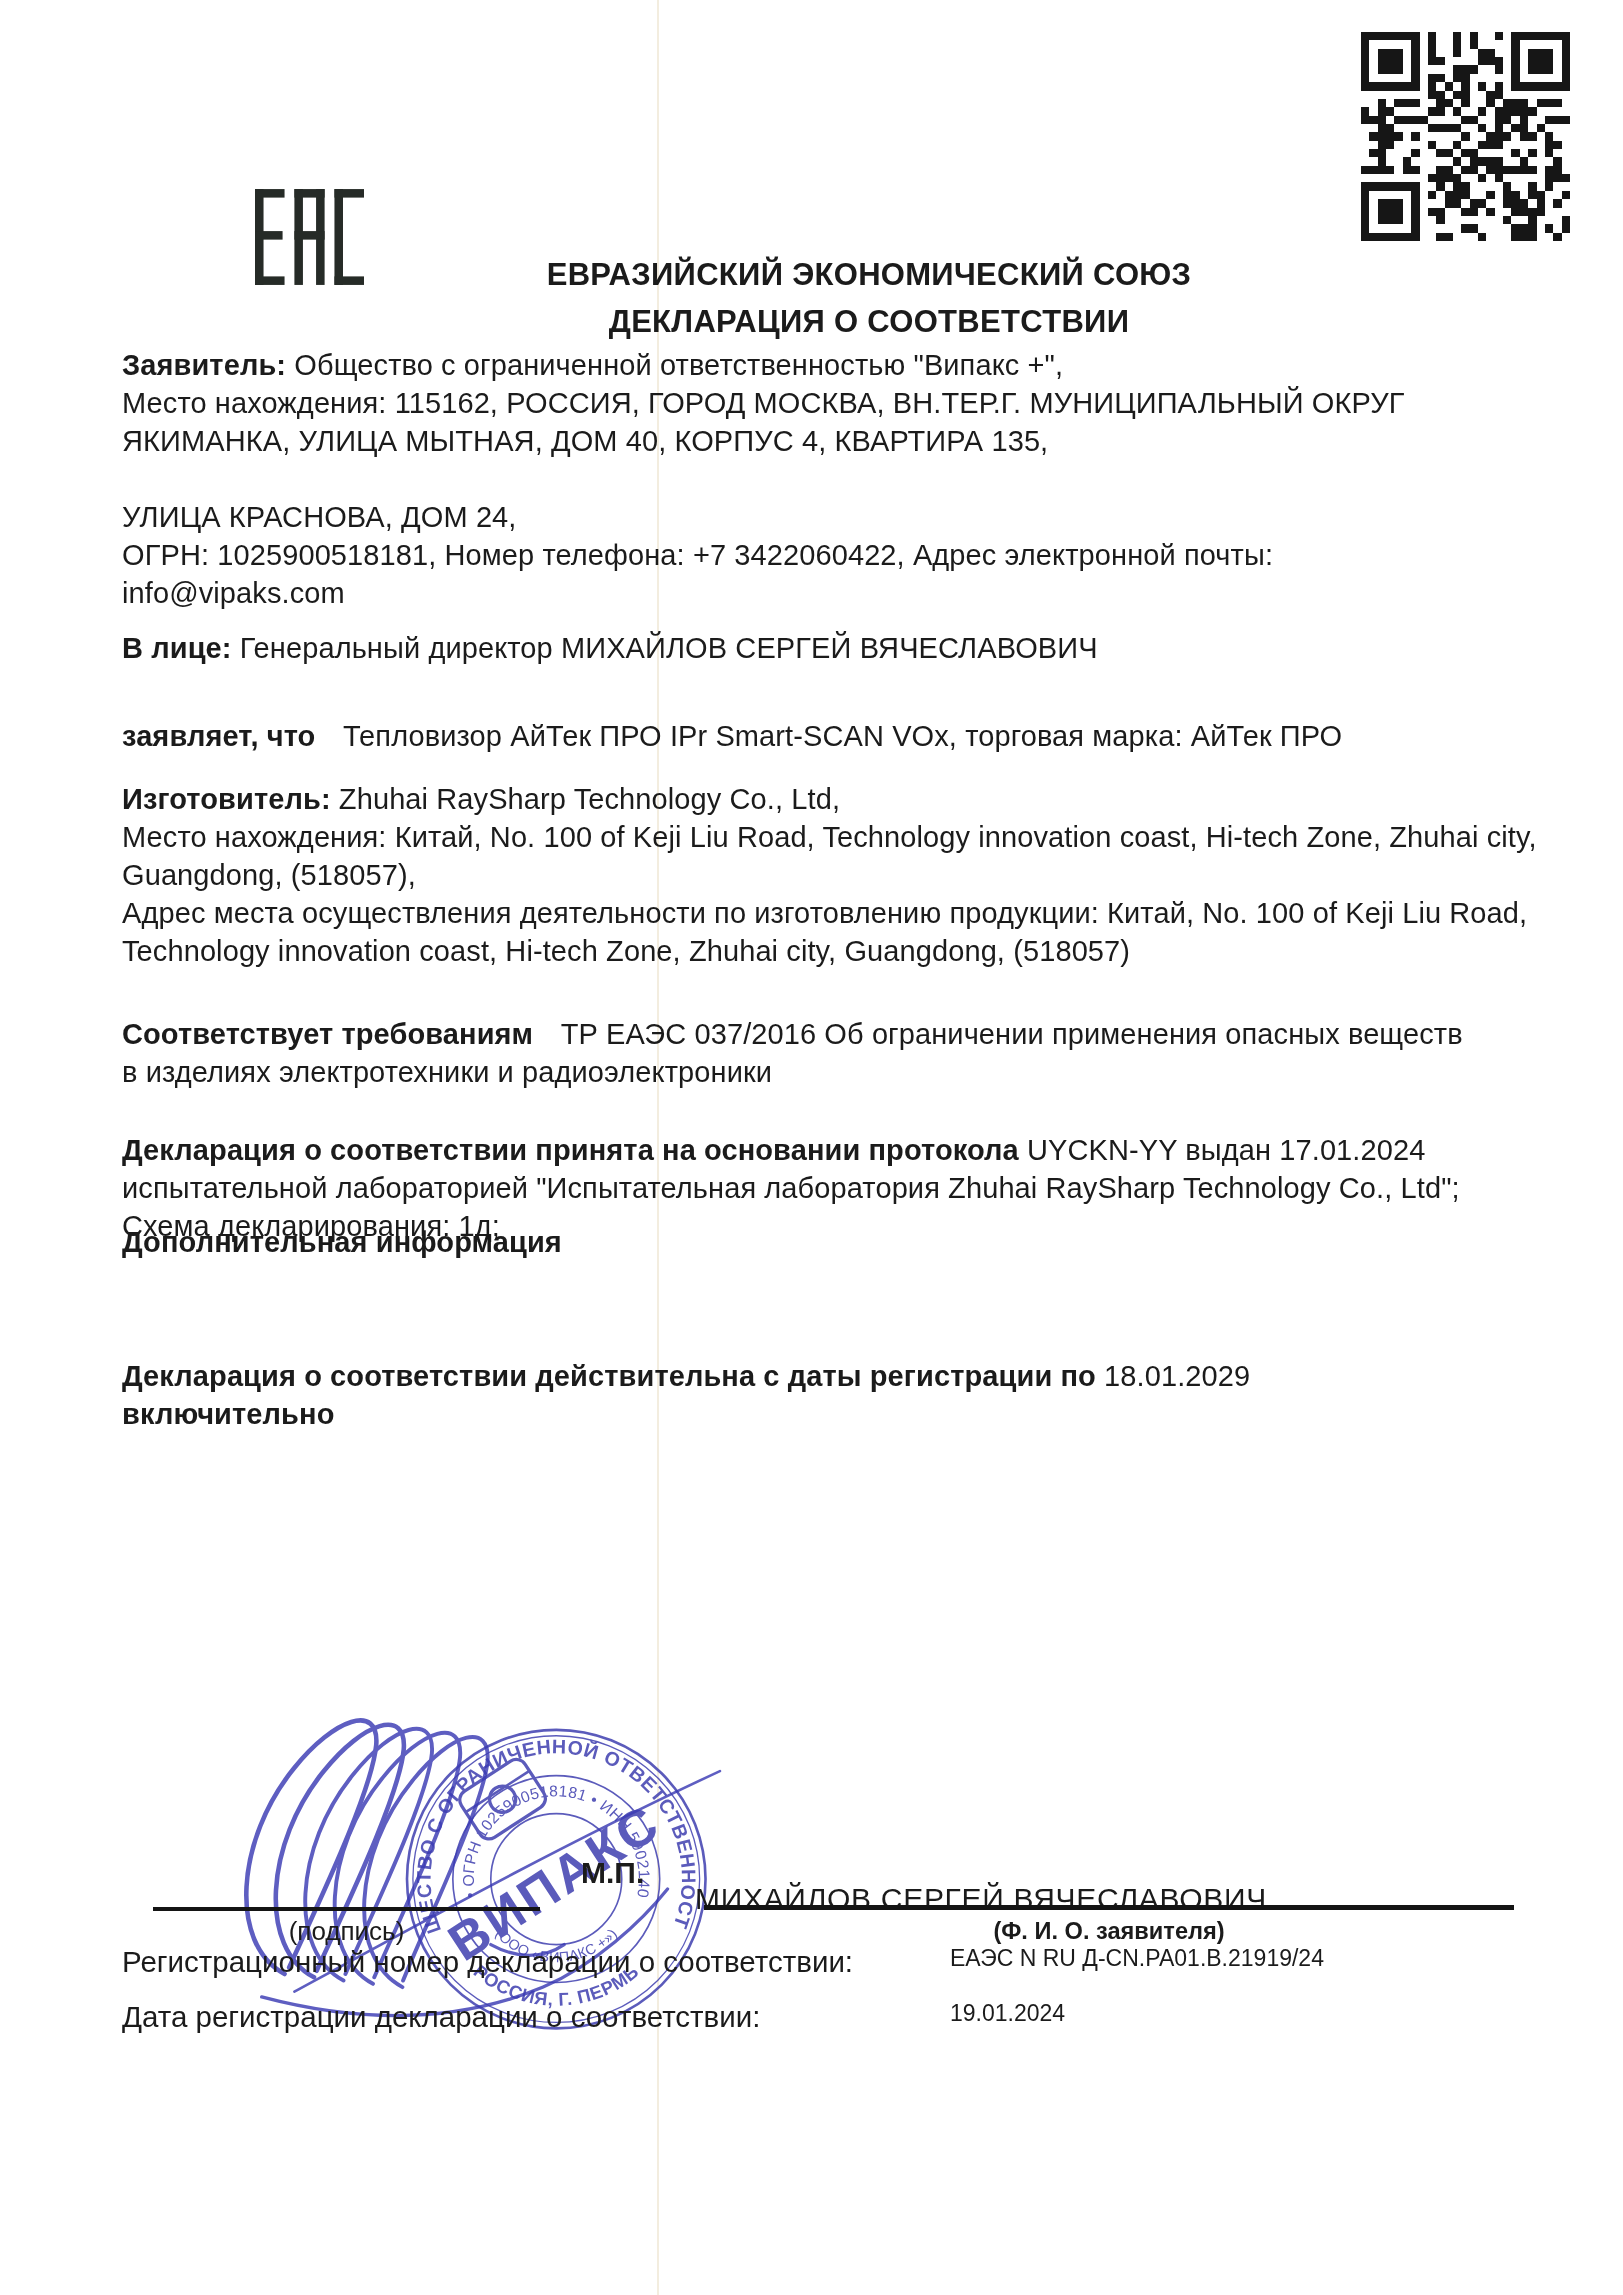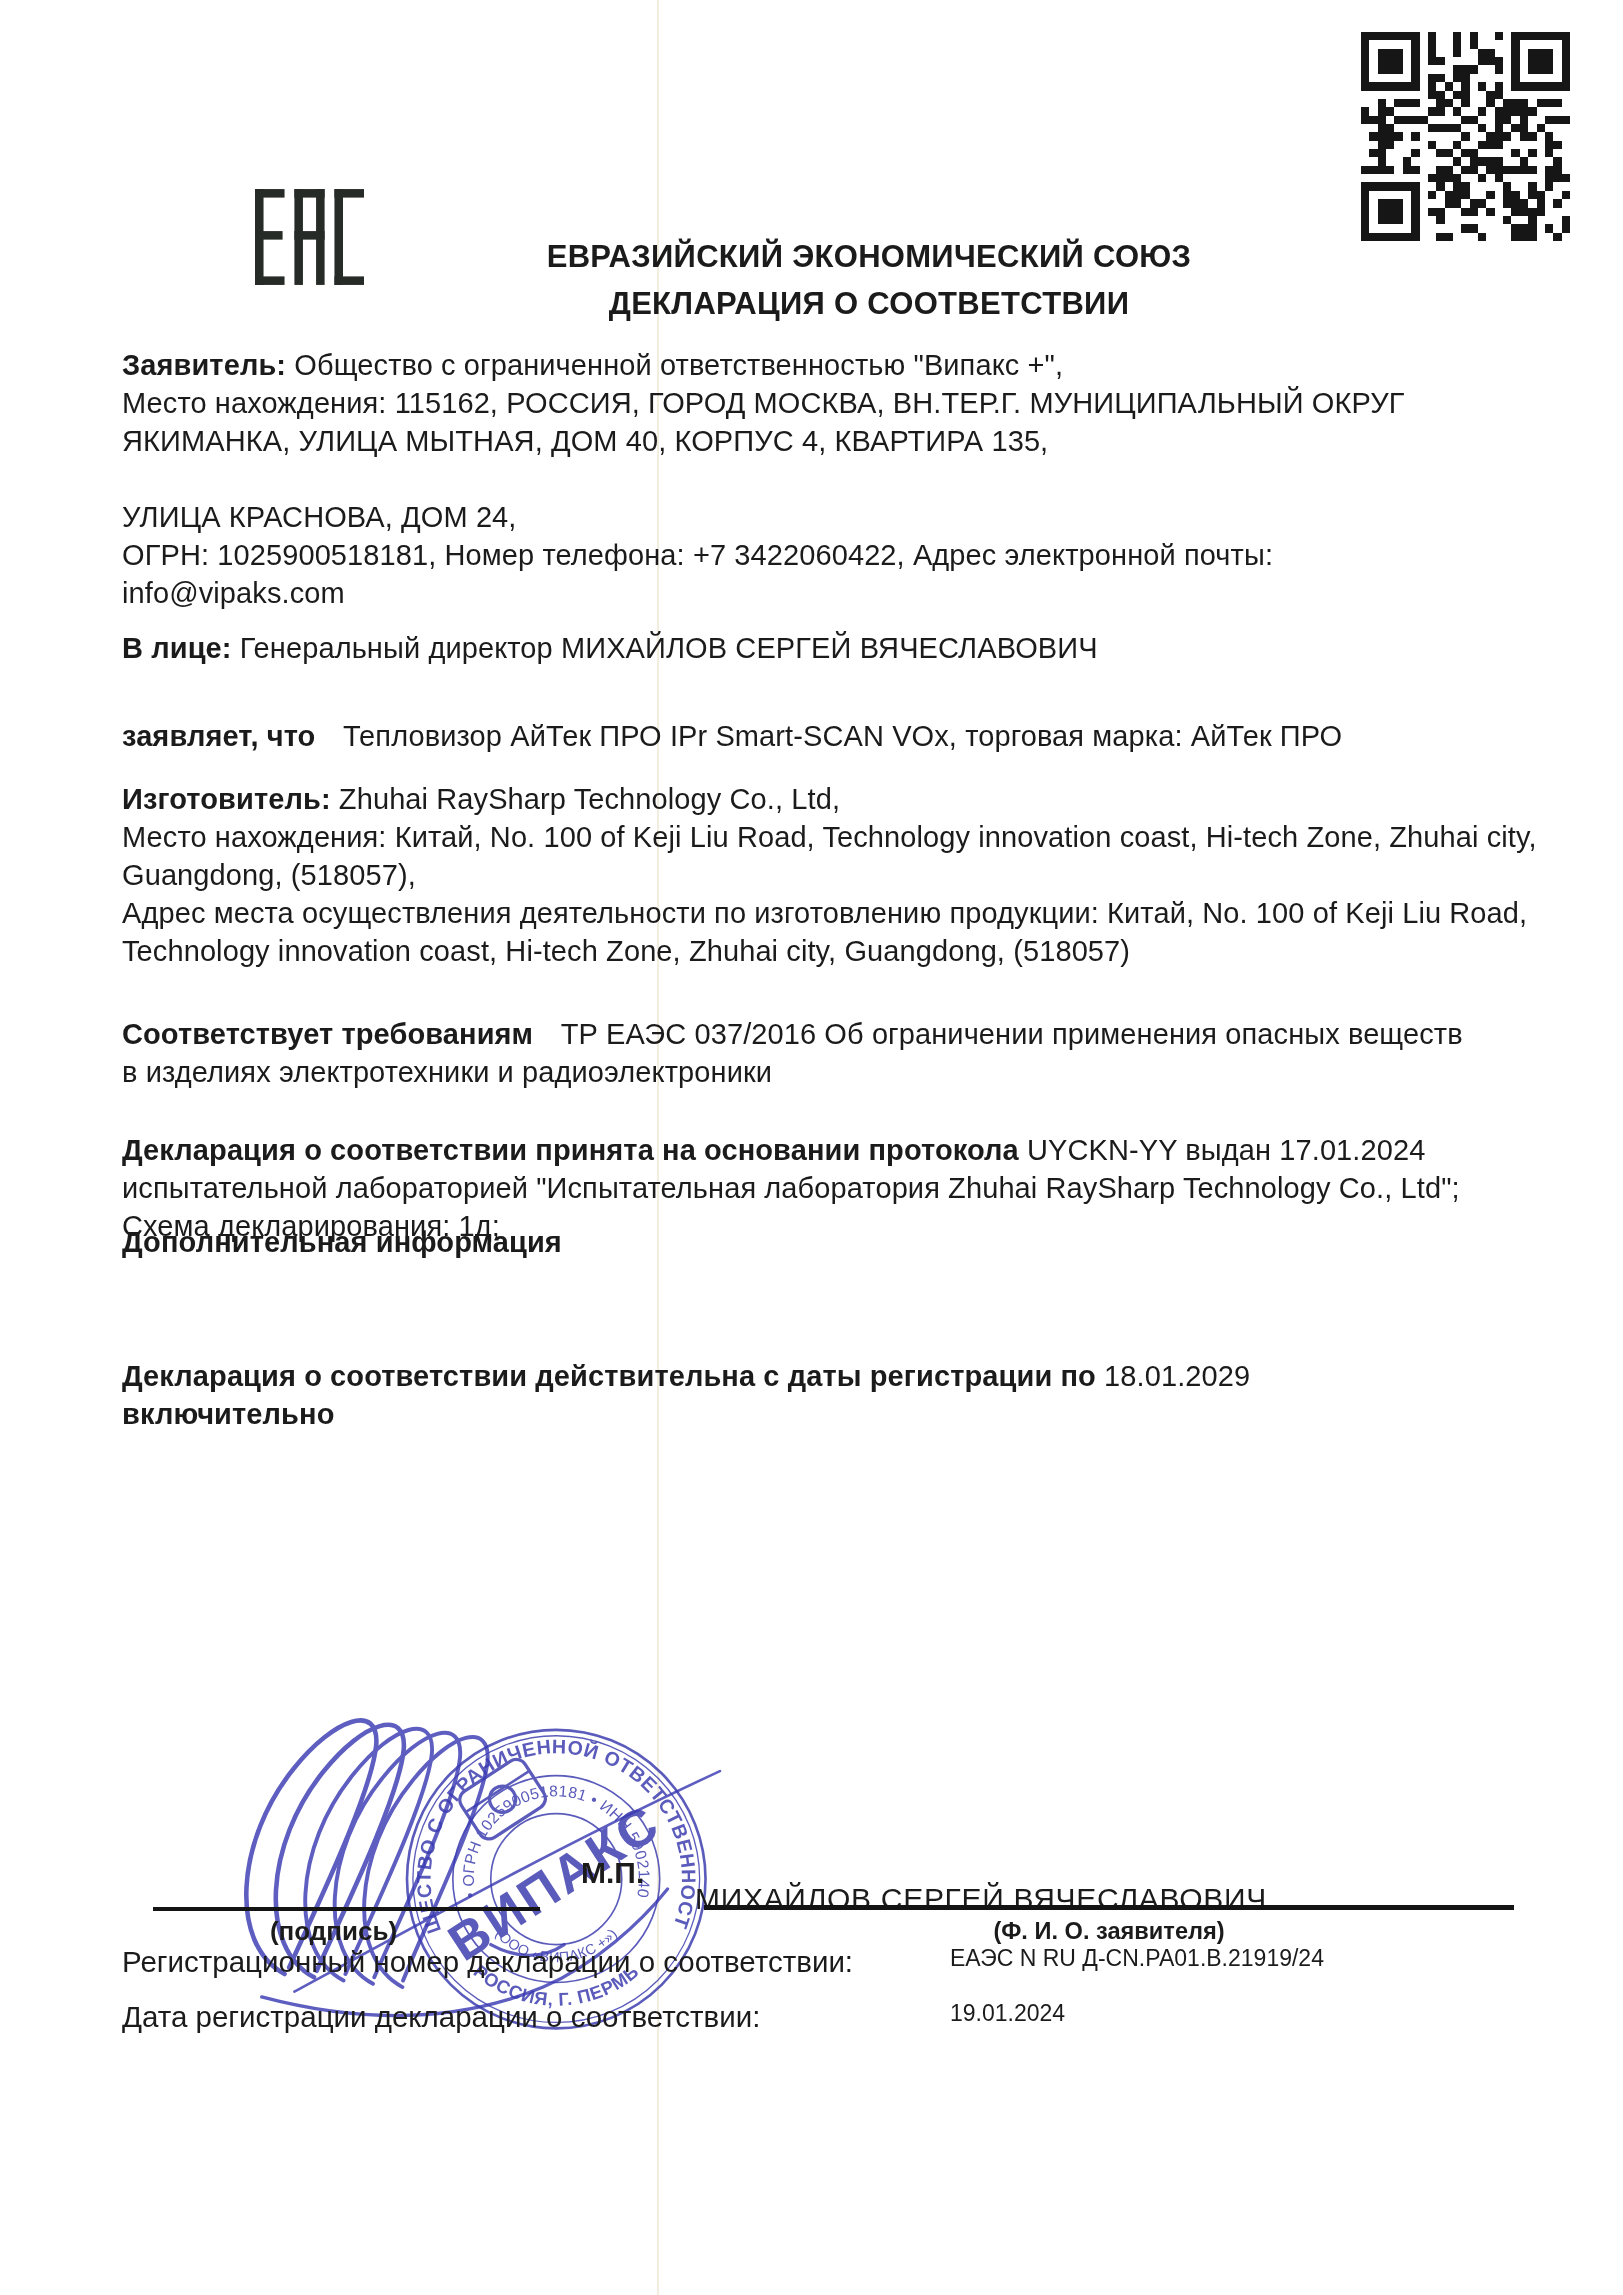--- a/index.html
+++ b/index.html
@@ -7,21 +7,21 @@
     width:1623px;height:2295px;position:relative;overflow:hidden;
     font-family:"Liberation Sans", sans-serif;color:#1b1b1b;
   }
   .abs{position:absolute;}
   .para{
     position:absolute;left:122px;width:1447px;
     font-size:29px;line-height:38px;letter-spacing:0.1px;color:#1b1b1b;
   }
   .b{font-weight:bold;text-align:right;}
   .titles{
-    position:absolute;left:367px;top:233px;width:1004px;text-align:center;
+    position:absolute;left:367px;top:251px;width:1004px;text-align:center;
     font-weight:bold;font-size:31px;line-height:47px;letter-spacing:0.3px;
   }
   .gap-sm{display:inline-block;width:27.5px;}
   .sigline{position:absolute;background:#141414;}
   .caption{position:absolute;text-align:center;color:#1b1b1b;}
   .mp{position:absolute;left:581px;top:1856px;font-size:30px;font-weight:bold;text-align:right;}
   .fio-name{position:absolute;left:695px;top:1882px;font-size:30px;letter-spacing:0.7px;white-space:nowrap;}
   .reg-label{position:absolute;left:122px;font-size:29.5px;font-weight:normal;white-space:nowrap;}
   .reg-value{position:absolute;left:950px;font-size:23px;white-space:nowrap;}
   .scan-streak{position:absolute;left:657px;top:0;width:2px;height:2295px;background:#f1ead9;opacity:.85;}
@@ -465,20 +465,20 @@
   </g>
 </svg>
 
 <div class="mp">М.П.</div>
 
 <div class="fio-name">МИХАЙЛОВ СЕРГЕЙ ВЯЧЕСЛАВОВИЧ</div>
 
 <div class="sigline" style="left:153px;top:1907px;width:387px;height:3.9px;"></div>
 <div class="sigline" style="left:704px;top:1905px;width:810px;height:4.6px;"></div>
 
-<div class="caption" style="left:140px;top:1916px;width:387px;font-size:26px;font-weight:bold;">(подпись)</div>
+<div class="caption" style="left:153px;top:1916px;width:387px;font-size:26px;">(подпись)</div>
 <div class="caption" style="left:704px;top:1918px;width:810px;font-size:23.6px;font-weight:bold;">(Ф. И. О. заявителя)</div>
 
 <div class="reg-label" style="top:1945px">Регистрационный номер декларации о соответствии:</div>
 <div class="reg-value" style="top:1945px">ЕАЭС N RU Д-CN.РА01.В.21919/24</div>
 <div class="reg-label" style="top:2000px">Дата регистрации декларации о соответствии:</div>
 <div class="reg-value" style="top:2000px">19.01.2024</div>
 
 
 </body></html>

